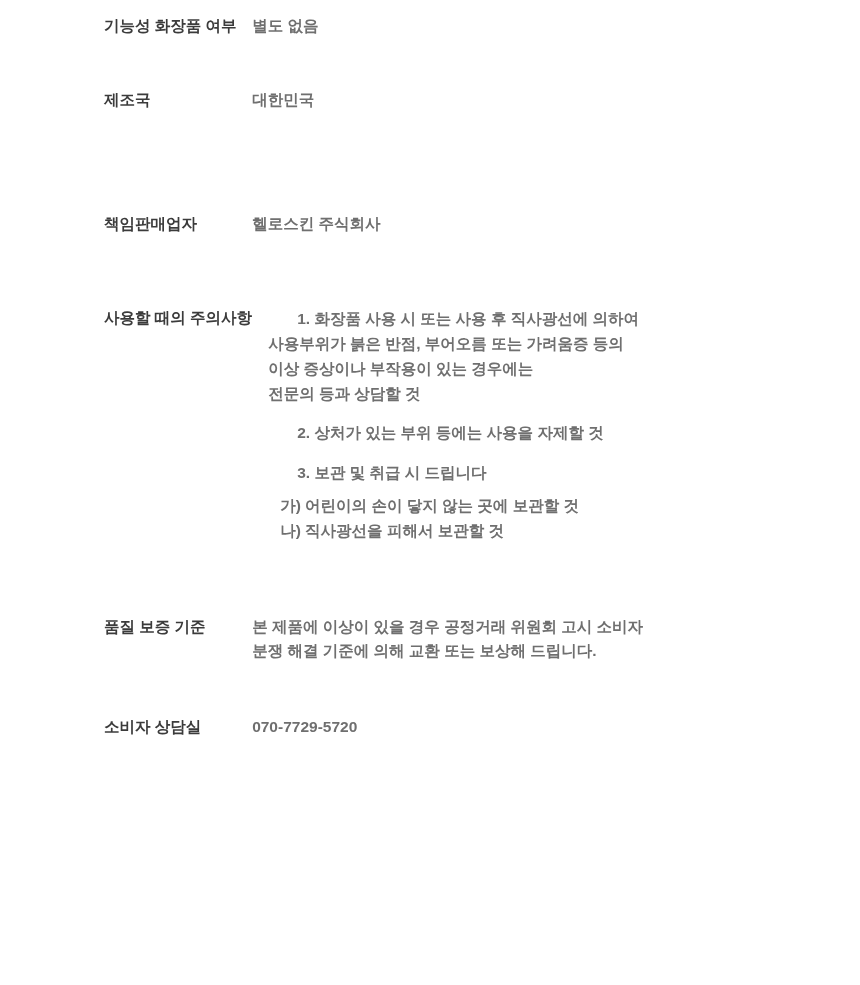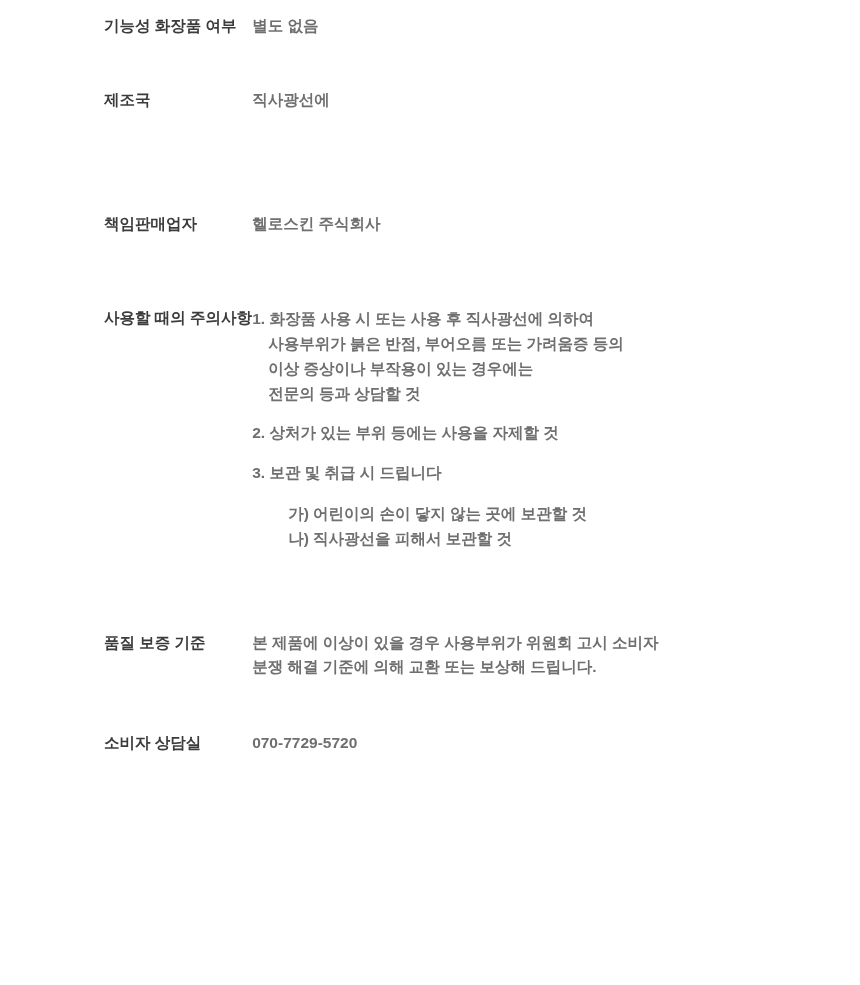--- a/index.html
+++ b/index.html
@@ -61,27 +61,28 @@
   }
   .cautions > li {
     margin-bottom: 14px;
     font-size: 15.5px;
     color: #6f6f6f;
     line-height: 1.62;
   }
   .cautions > li:last-child { margin-bottom: 0; }
   .caution-main {
     display: block;
+    margin-left: 45px;
   }
   .caution-cont {
     display: block;
     padding-left: 16px;
   }
   .sub-list {
-    margin: 16px;
+    margin: 8px;
     padding: 0 0 0 20px;
     list-style: none;
   }
   .sub-list li {
     font-size: 15.5px;
     color: #6f6f6f;
     line-height: 1.62;
   }
   .warranty-line { display: block; }
 </style>
@@ -95,21 +96,21 @@
         <td class="spec-label">기능성 화장품 여부</td>
         <td class="spec-value">별도 없음</td>
       </tr>
       <tr>
         <td class="gap-sm"></td>
         <td class="gap-sm"></td>
       </tr>
 
       <tr class="spec-row">
         <td class="spec-label">제조국</td>
-        <td class="spec-value">직사광선에</td>
+        <td class="spec-value">대한민국</td>
       </tr>
       <tr>
         <td class="gap-sm"></td>
         <td class="gap-sm"></td>
       </tr>
 
       <tr>
         <td class="gap-sm"></td>
         <td class="gap-sm"></td>
       </tr>
@@ -147,21 +148,21 @@
         </td>
       </tr>
       <tr>
         <td class="gap-md"></td>
         <td class="gap-md"></td>
       </tr>
 
       <tr class="spec-row">
         <td class="spec-label">품질 보증 기준</td>
         <td class="spec-value">
-          <span class="warranty-line">본 제품에 이상이 있을 경우 사용부위가 위원회 고시 소비자</span>
+          <span class="warranty-line">본 제품에 이상이 있을 경우 공정거래 위원회 고시 소비자</span>
           <span class="warranty-line">분쟁 해결 기준에 의해 교환 또는 보상해 드립니다.</span>
         </td>
       </tr>
       <tr>
         <td class="gap-xl"></td>
         <td class="gap-xl"></td>
       </tr>
 
       <tr class="spec-row">
         <td class="spec-label">소비자 상담실</td>

